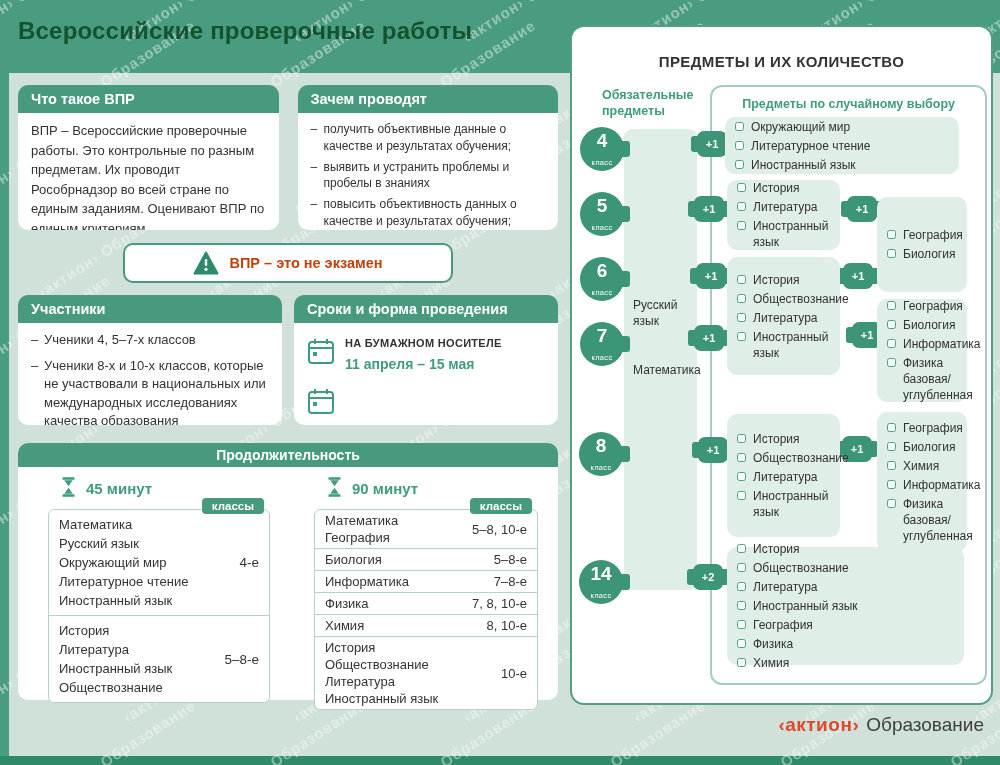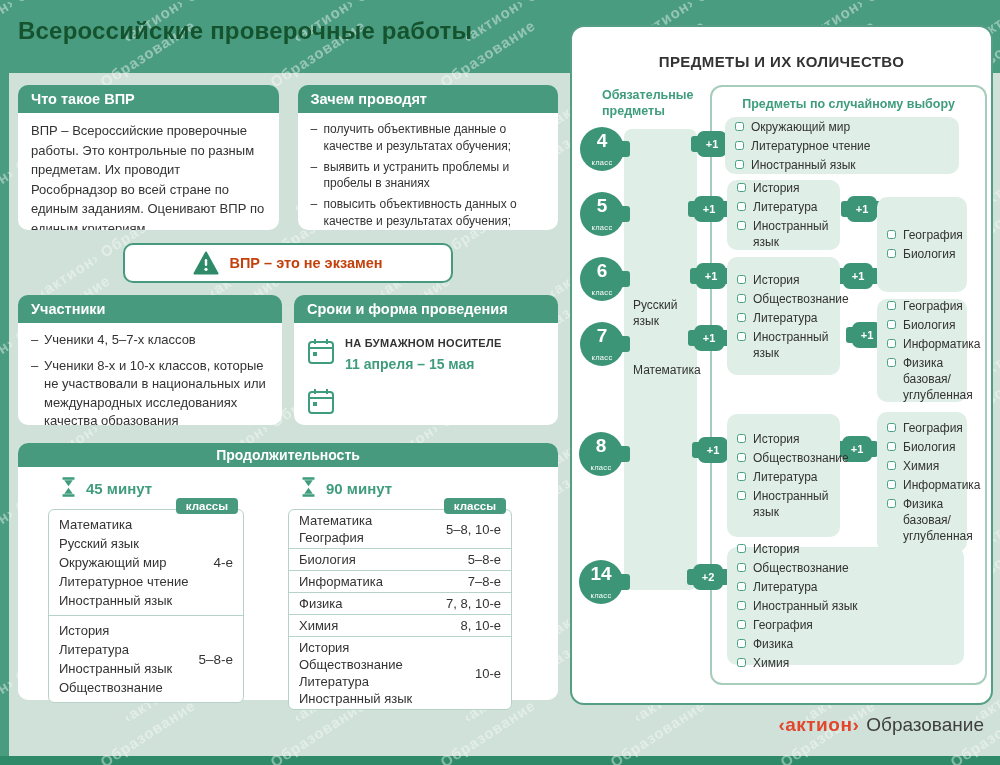--- a/index.html
+++ b/index.html
@@ -222,21 +222,21 @@
                   </svg>
               </span>
             </div>
           </div>
         </section>
       </div>
 
       <div class="duration">
         <div class="dur-title">Продолжительность</div>
         <div class="dur-body">
-          <div class="dur-col" style="width:196px">
+          <div class="dur-col" style="width:222px">
             <div class="dur-time">
               <span>
                 <svg width="17" height="22" viewBox="0 0 20 24">
                     <line x1="3" y1="2" x2="17" y2="2" stroke="#3f9c7c" stroke-width="3"></line>
                     <line x1="3" y1="22" x2="17" y2="22" stroke="#3f9c7c" stroke-width="3"></line>
                     <path d="M5 4h10l-5 7z" fill="#3f9c7c"></path>
                     <path d="M5 20h10l-5-7z" fill="#3f9c7c"></path>
                   </svg>
               </span>
               <span>45 минут</span>

